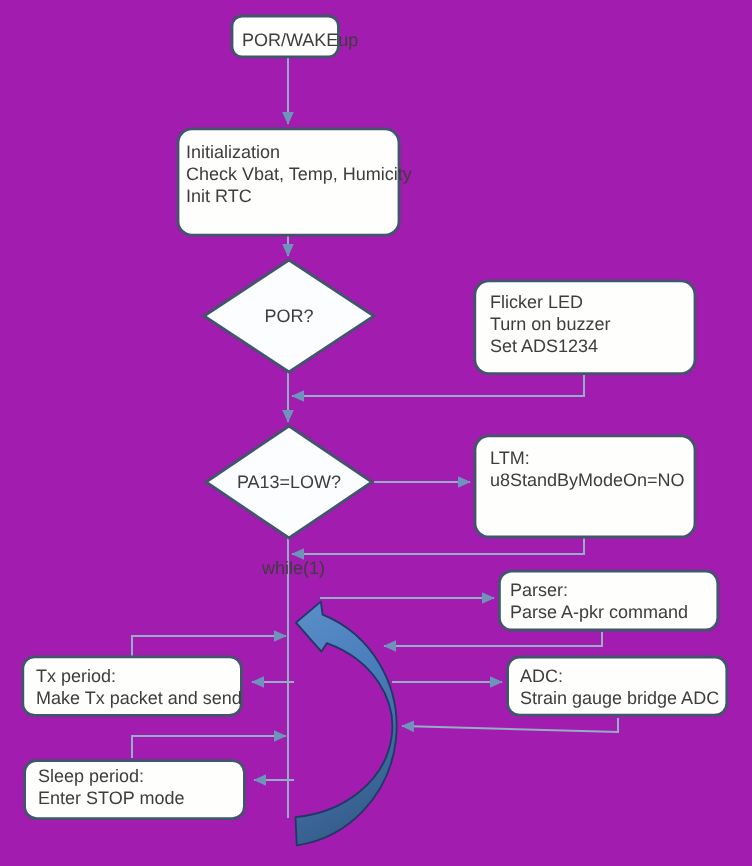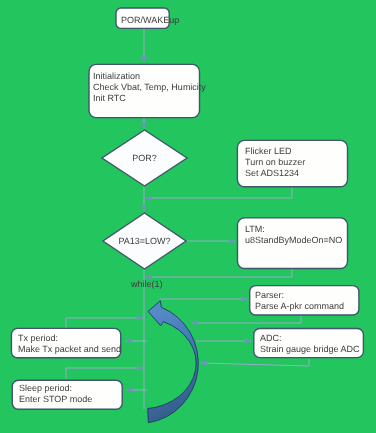--- a/index.html
+++ b/index.html
@@ -1,18 +1,18 @@
 <!DOCTYPE html>
 <html><head>
 <meta charset="utf-8">
 <title>Flowchart</title>
 <style>
   html,body{margin:0;padding:0;background:#ffffff;}
   body{width:376px;height:433px;overflow:hidden;font-family:"Liberation Sans",sans-serif;}
-  #stage{position:relative;width:376px;height:433px;background:#22c55e;-webkit-font-smoothing:antialiased;text-rendering:geometricPrecision;}
+  #stage{position:relative;width:376px;height:433px;background:#a21caf;-webkit-font-smoothing:antialiased;text-rendering:geometricPrecision;}
   svg.canvas{position:absolute;left:0;top:0;width:376px;height:433px;display:block;}
   .boxshape{fill:#fefefd;stroke:#41556b;stroke-width:1.4;}
   .diashape{fill:#fcfdfe;stroke:#41556b;stroke-width:1.4;}
   .ntext{font-family:"Liberation Sans",sans-serif;font-size:9px;fill:#3d3d3d;}
   .looplabel{font-family:"Liberation Sans",sans-serif;font-size:9px;fill:#3d3d3d;}
   .conn{stroke:#95aec6;stroke-width:1;fill:none;}
 </style>
 </head>
 <body>
 

